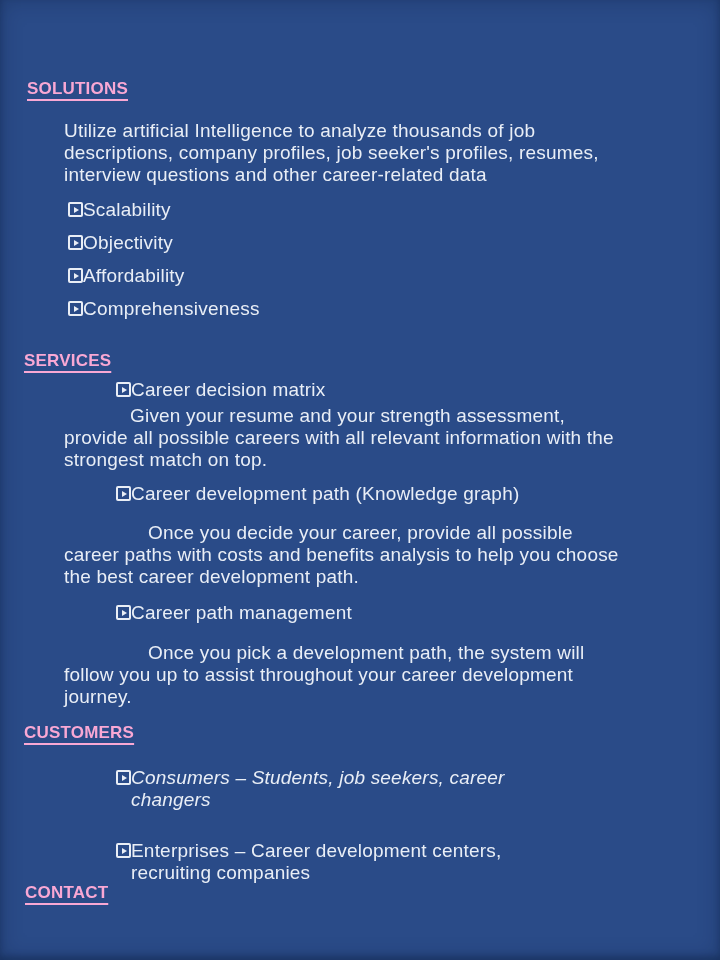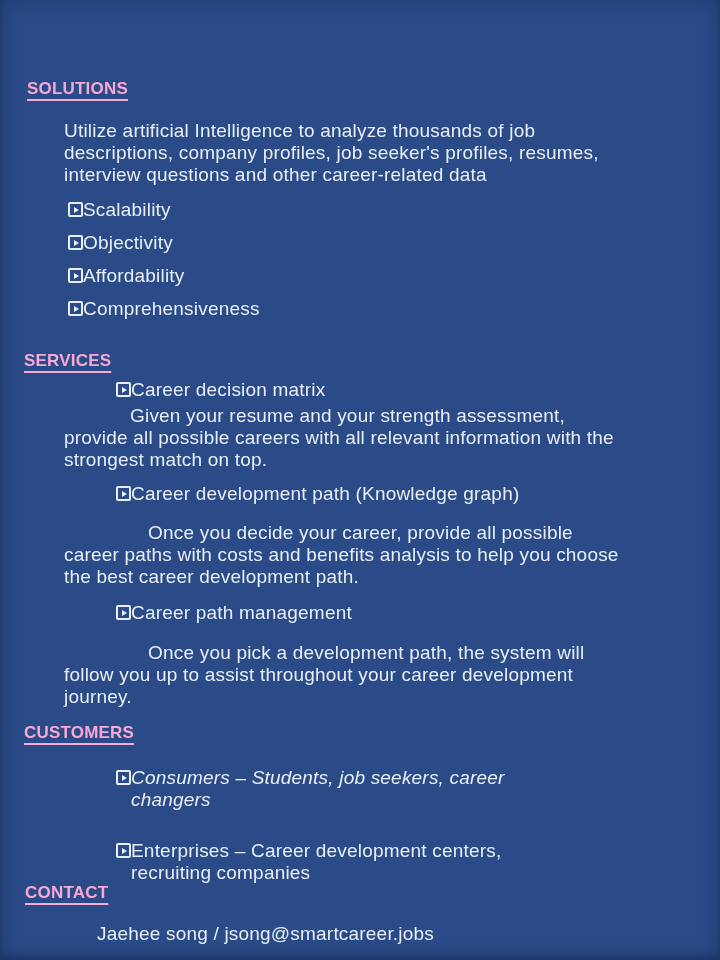--- a/index.html
+++ b/index.html
@@ -154,15 +154,14 @@
   <div class="bullet-row cust2-row">
     <span class="bullet-icon">
         <span class="tri"></span>
       </span>
     <span class="bullet-label body-text">Enterprises – Career development centers,
 recruiting companies</span>
   </div>
 
   <h2 class="heading h-contact">CONTACT</h2>
 
-  <p class="abs body-text contact-line">Jaehee song / jsong@smartcareer.jobs</p>
 
 </div>
 
 </body></html>

